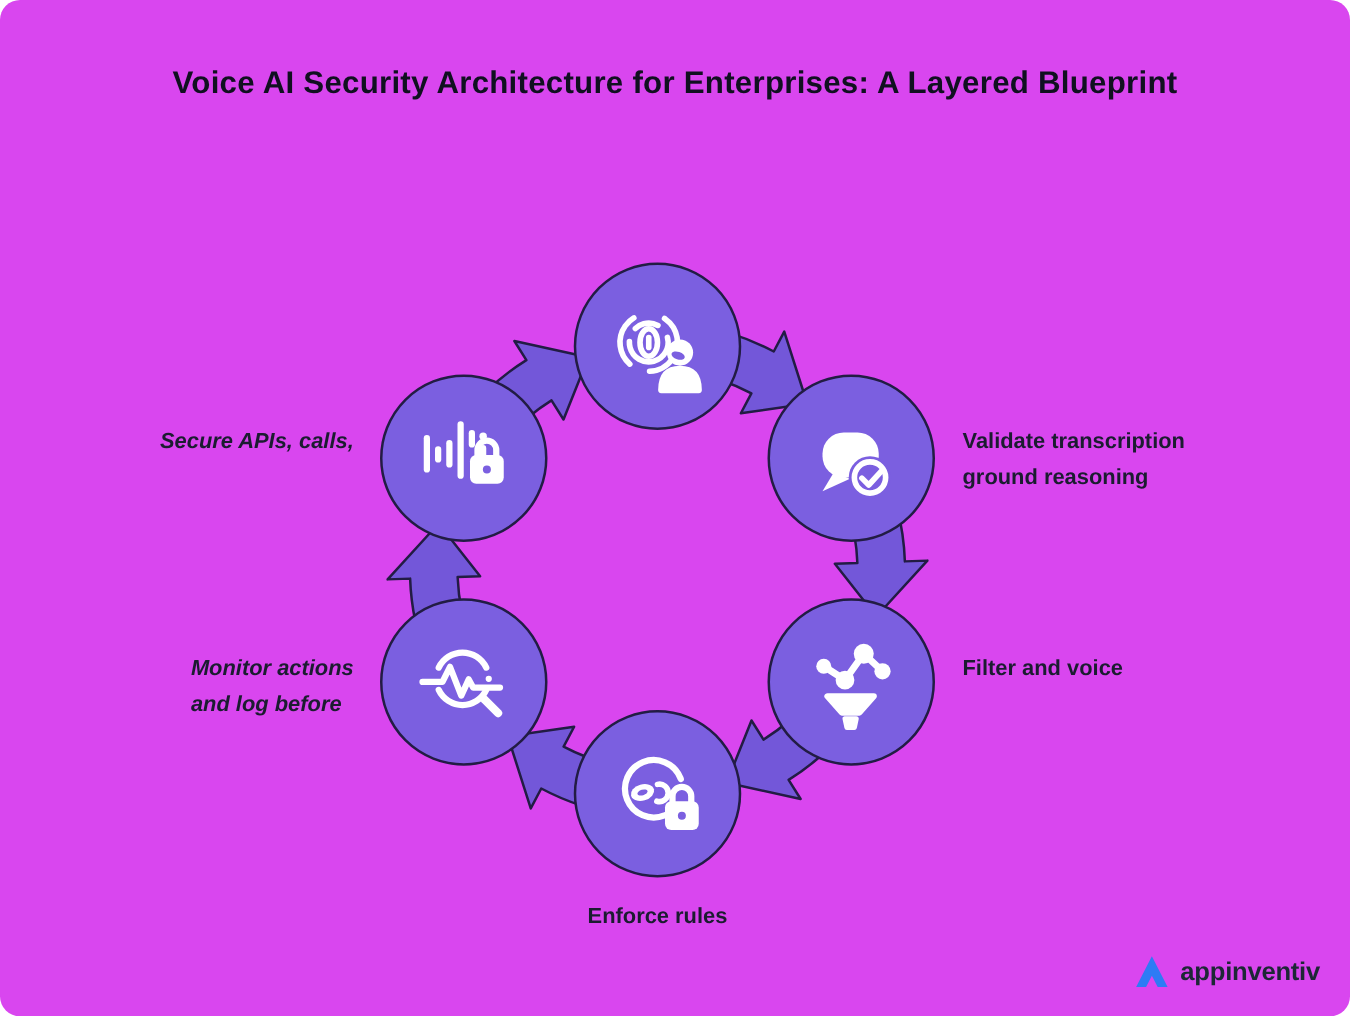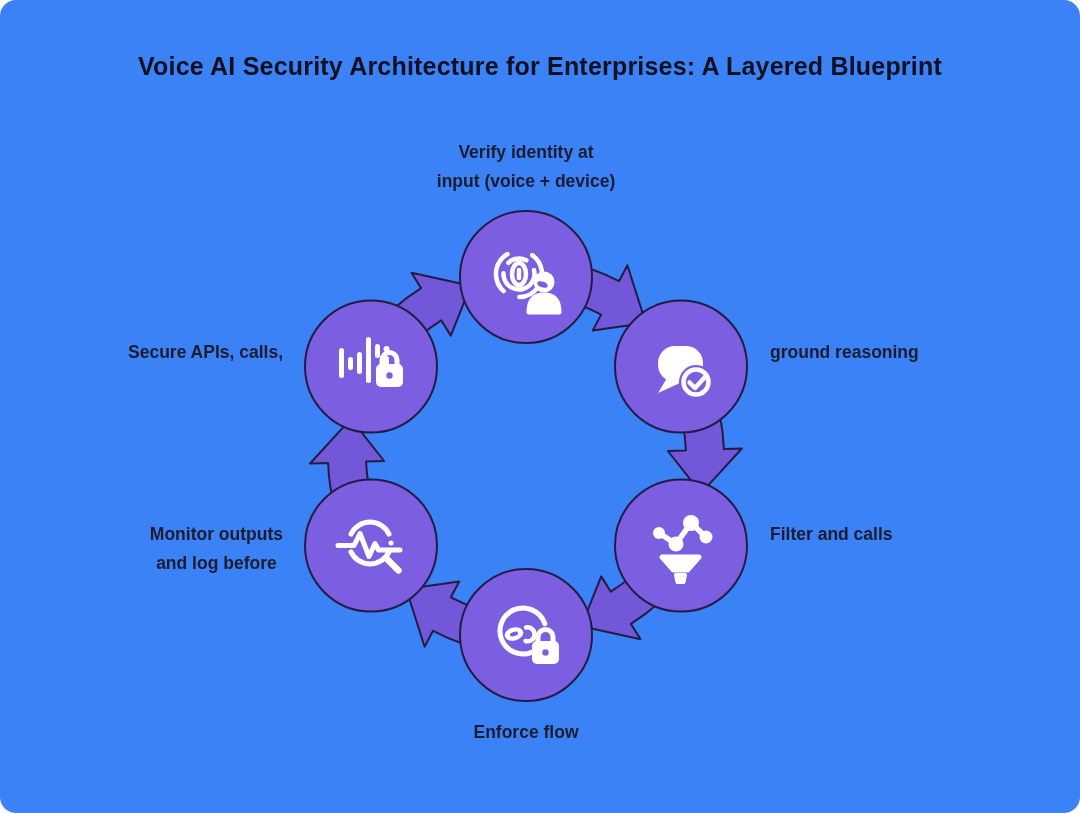--- a/index.html
+++ b/index.html
@@ -1,32 +1,32 @@
 <!DOCTYPE html>
 <html><head>
 <meta charset="utf-8">
 <style>
   html,body{margin:0;padding:0;background:#ffffff;}
   .canvas{
     position:relative;width:1080px;height:813px;
-    background:#3b82f6;border-radius:16px;overflow:hidden;
+    background:#d946ef;border-radius:16px;overflow:hidden;
     font-family:"Liberation Sans",sans-serif;
   }
   .title{
     position:absolute;top:52px;left:0;width:100%;
     text-align:center;font-size:25px;font-weight:800;
     color:#101020;letter-spacing:.2px;
   }
   .diagram{position:absolute;left:0;top:0;}
   .label{
     position:absolute;font-size:17.5px;line-height:29px;
     font-weight:700;color:#1B1C30;white-space:nowrap;
   }
   .align-c{transform:translateX(-50%);text-align:center;}
-  .align-r{text-align:center;}
+  .align-r{text-align:left;font-style:italic;}
   .brand{
     position:absolute;right:24px;bottom:20px;
     display:flex;align-items:center;gap:7px;
   }
   .brand-name{font-size:20.5px;font-weight:700;color:#1D2736;letter-spacing:-.2px;}
 </style>
 </head>
 <body>
 
 <div class="canvas">
@@ -104,35 +104,38 @@
         <rect x="49" y="22" width="5" height="14" rx="2.5"></rect>
         <circle cx="60.5" cy="27" r="3"></circle>
         <rect x="58" y="34" width="5" height="10" rx="2.5"></rect>
       </g>
       <path d="M56,43 v-5 a7.5,7.5 0 0 1 15,0 v5" fill="none" stroke="#FFFFFF" stroke-width="5"></path>
       <rect x="50" y="42" width="27" height="23" rx="5" fill="#FFFFFF"></rect>
       <circle cx="63.5" cy="53.5" r="3.2" fill="#7B5FE0"></circle>
     </g>
   </svg>
 
-  <div class="label align-c" style="left:526px;top:138px">
-    <div>Verify identity at</div>
-    <div>input (voice + device)</div>
-  </div>
   <div class="label" style="left:770px;top:338px">
+    <div>Validate transcription</div>
     <div>ground reasoning</div>
   </div>
   <div class="label" style="left:770px;top:520px">
-    <div>Filter and calls</div>
+    <div>Filter and voice</div>
   </div>
   <div class="label align-c" style="left:526px;top:718px">
-    <div>Enforce flow</div>
+    <div>Enforce rules</div>
   </div>
   <div class="label align-r" style="right:797px;top:520px">
-    <div>Monitor outputs</div>
+    <div>Monitor actions</div>
     <div>and log before</div>
   </div>
   <div class="label align-r" style="right:797px;top:338px">
     <div>Secure APIs, calls,</div>
   </div>
 
+  <div class="brand">
+    <svg width="31" height="31" viewBox="0 0 32 32">
+      <path d="M16,3 L29,28.5 H20.8 L16,19.2 L11.2,28.5 H3 Z" fill="#2E7BF5"></path>
+    </svg>
+    <span class="brand-name">appinventiv</span>
+  </div>
 
 </div>
 
 </body></html>

